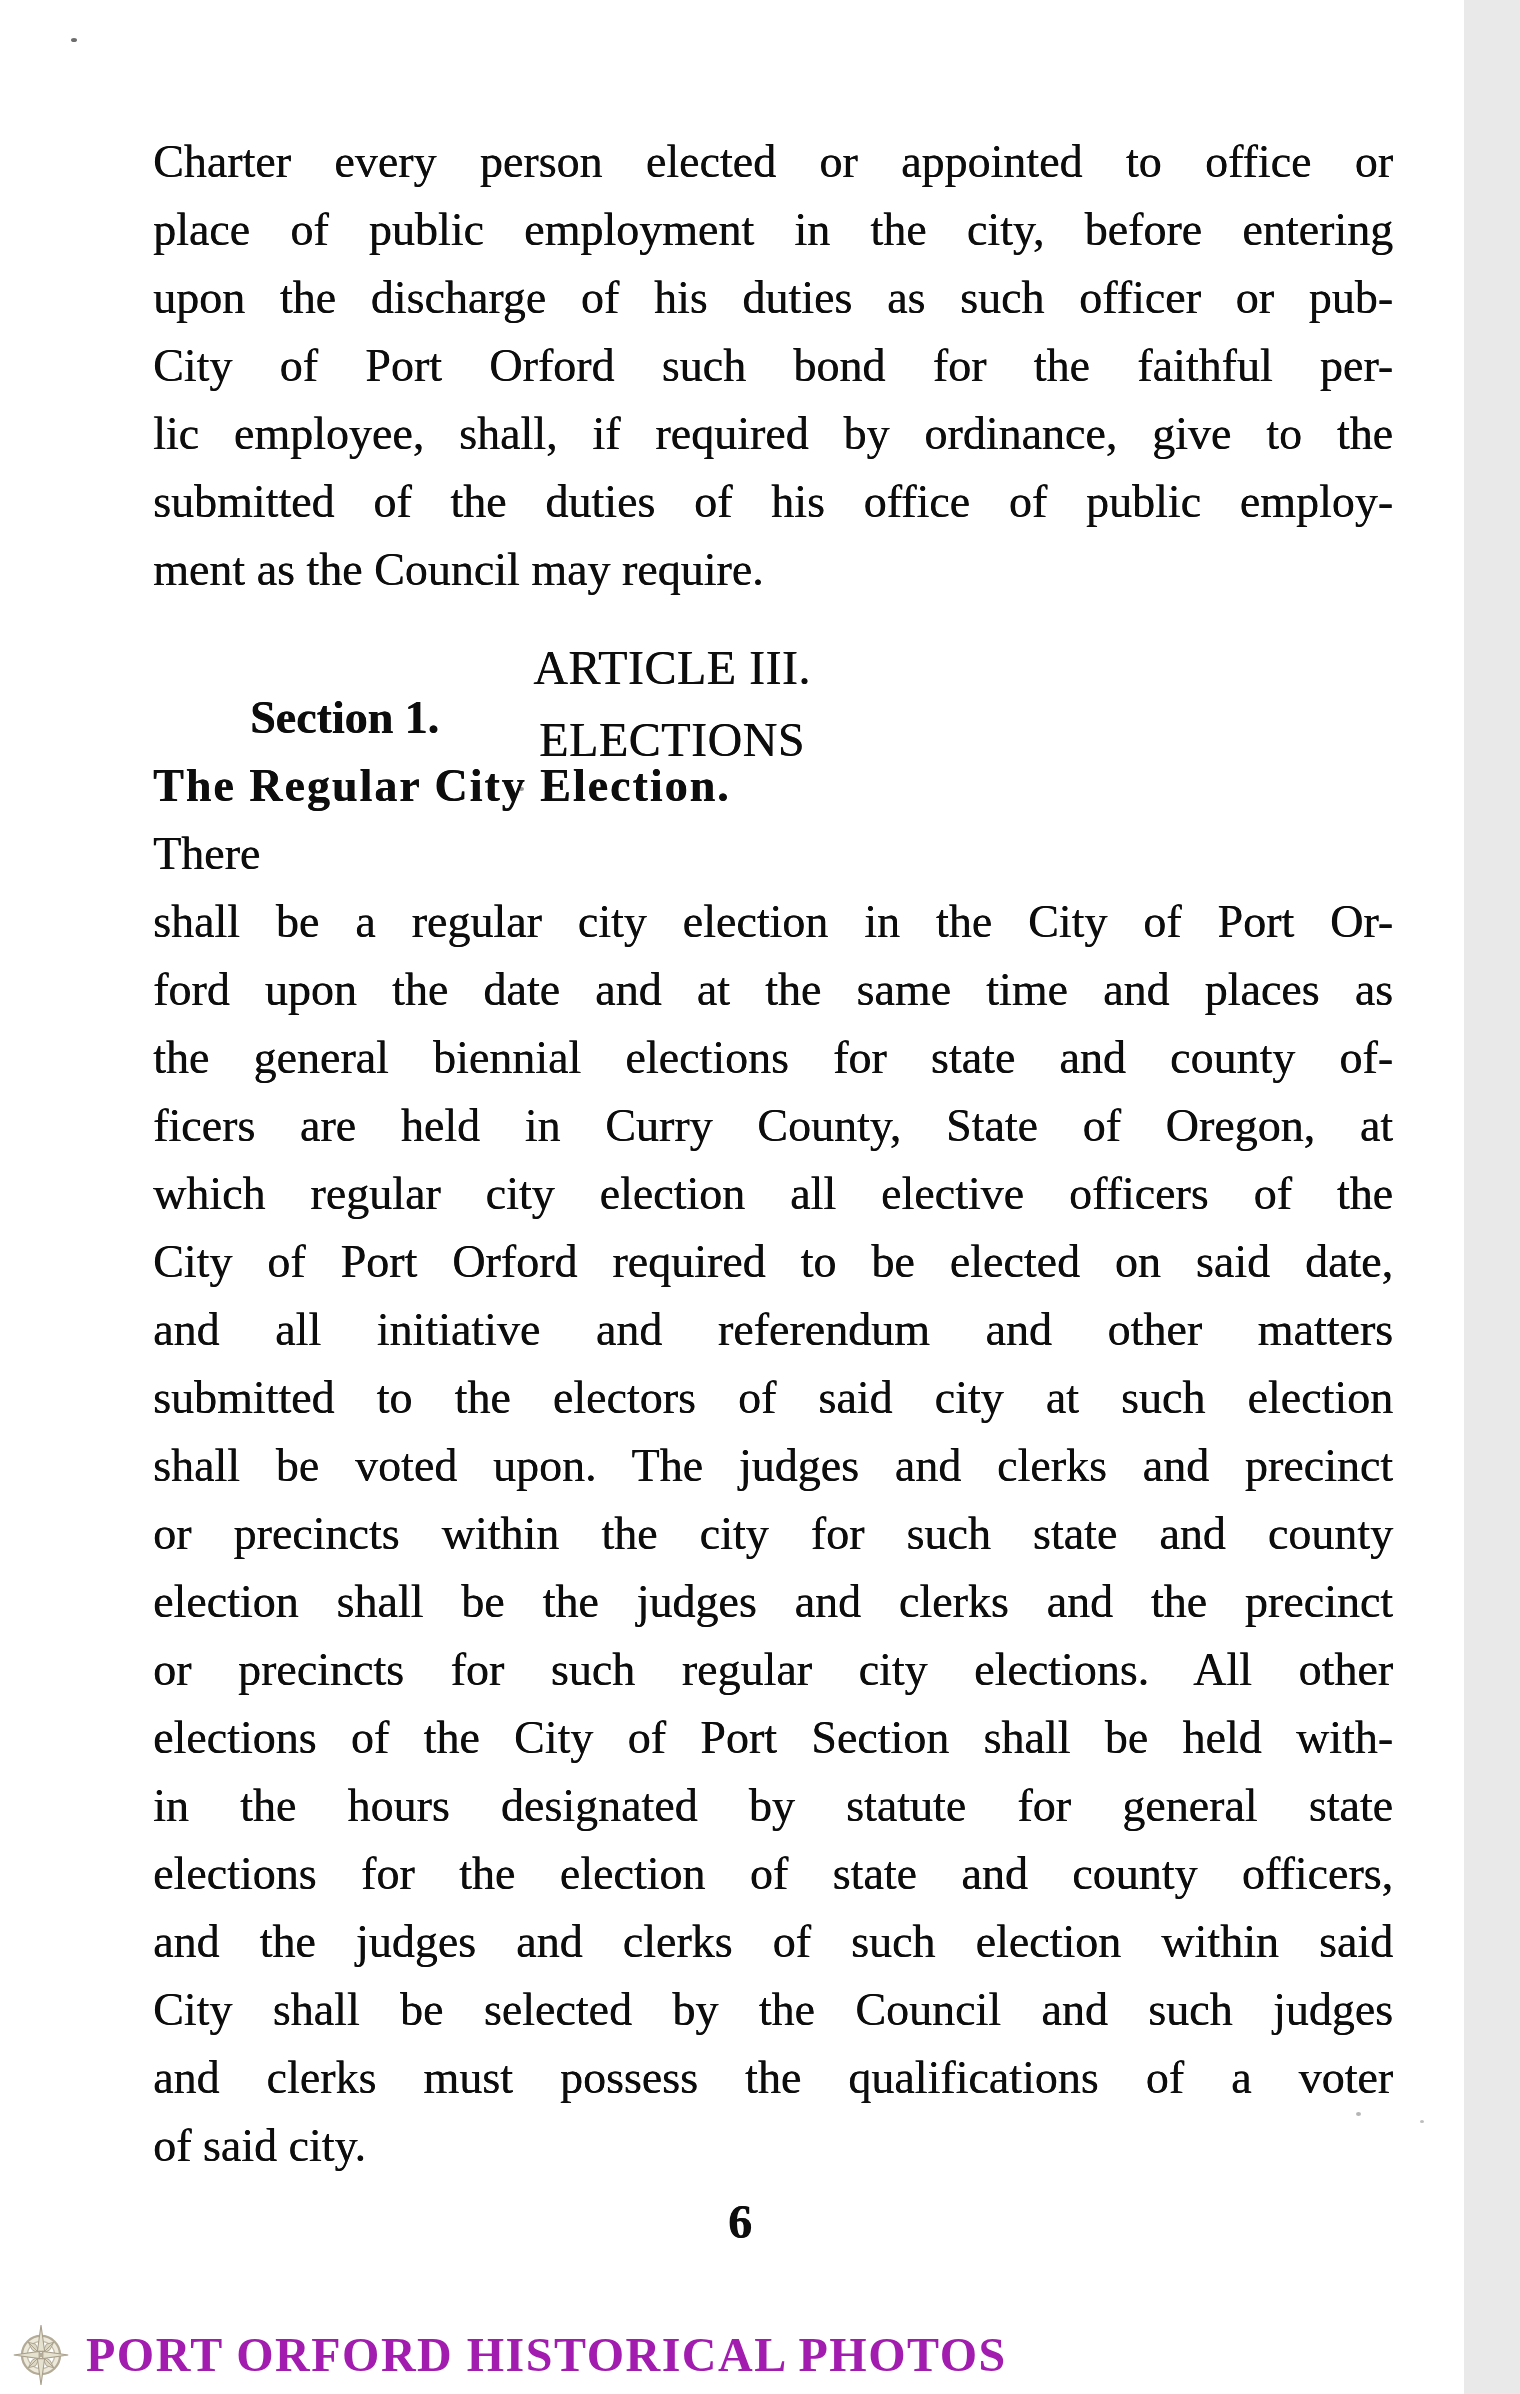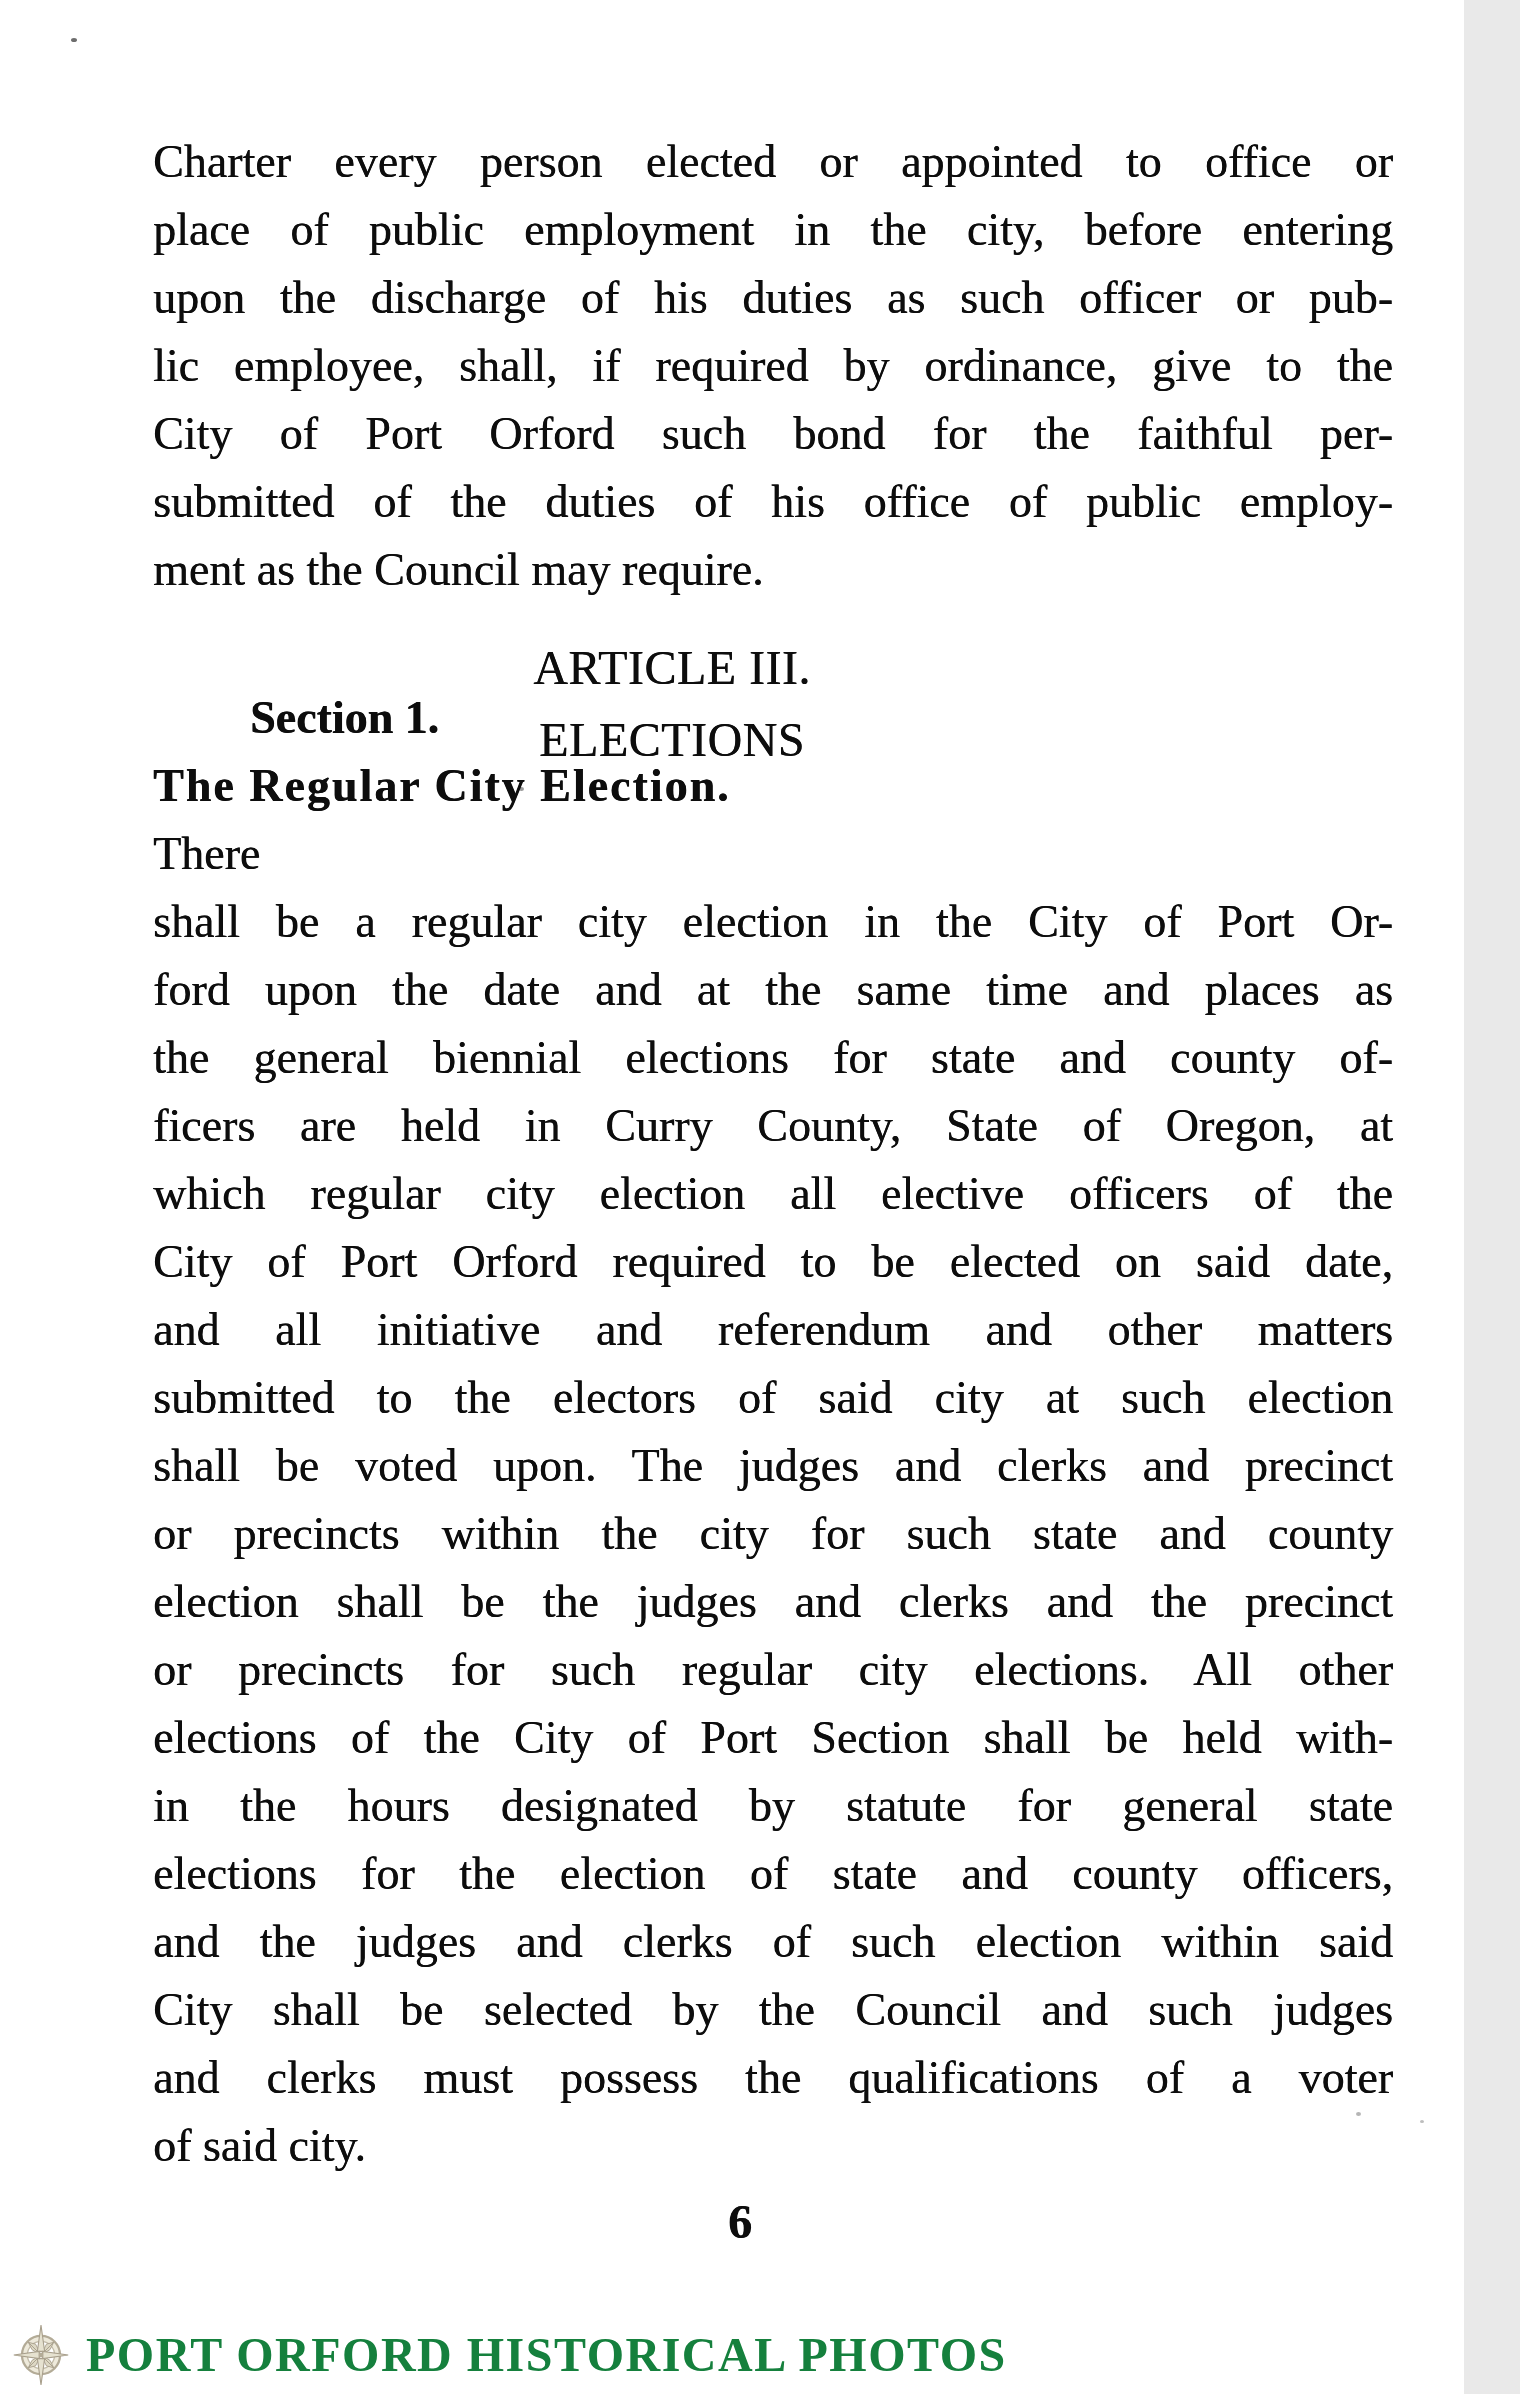--- a/index.html
+++ b/index.html
@@ -95,22 +95,22 @@
   <div class="speck s3"></div>
   <div class="speck s4"></div>
   <div class="speck s5"></div>
 
   <main class="column">
 
     <section>
       <div class="line">Charter every person elected or appointed to office or</div>
       <div class="line">place of public employment in the city, before entering</div>
       <div class="line">upon the discharge of his duties as such officer or pub-</div>
+      <div class="line">City of Port Orford such bond for the faithful per-</div>
       <div class="line">lic employee, shall, if required by ordinance, give to the</div>
-      <div class="line">City of Port Orford such bond for the faithful per-</div>
       <div class="line">submitted of the duties of his office of public employ-</div>
       <div class="line last">ment as the Council may require.</div>
     </section>
 
     <h1 class="heading">ARTICLE III.</h1>
     <h2 class="heading sub">ELECTIONS</h2>
 
     <section class="para2">
       <div class="flexline">
         <span class="bold lead">Section 1.</span>
@@ -162,16 +162,16 @@
       </g>
 
       <g fill="#e6e2d0" stroke="#a89f8c" stroke-width="1.2">
         <polygon points="32,1 36,30 28,30"></polygon>
         <polygon points="32,67 36,38 28,38"></polygon>
         <polygon points="2,34 30,30 30,38"></polygon>
         <polygon points="62,34 34,30 34,38"></polygon>
       </g>
       <circle cx="32" cy="34" r="2.5" fill="#b3ab97"></circle>
     </svg>
-    <span class="wm-text" style="color: #15803d;">PORT ORFORD HISTORICAL PHOTOS</span>
+    <span class="wm-text" style="color: #a21caf;">PORT ORFORD HISTORICAL PHOTOS</span>
   </footer>
 
 </div>
 
 </body></html>

